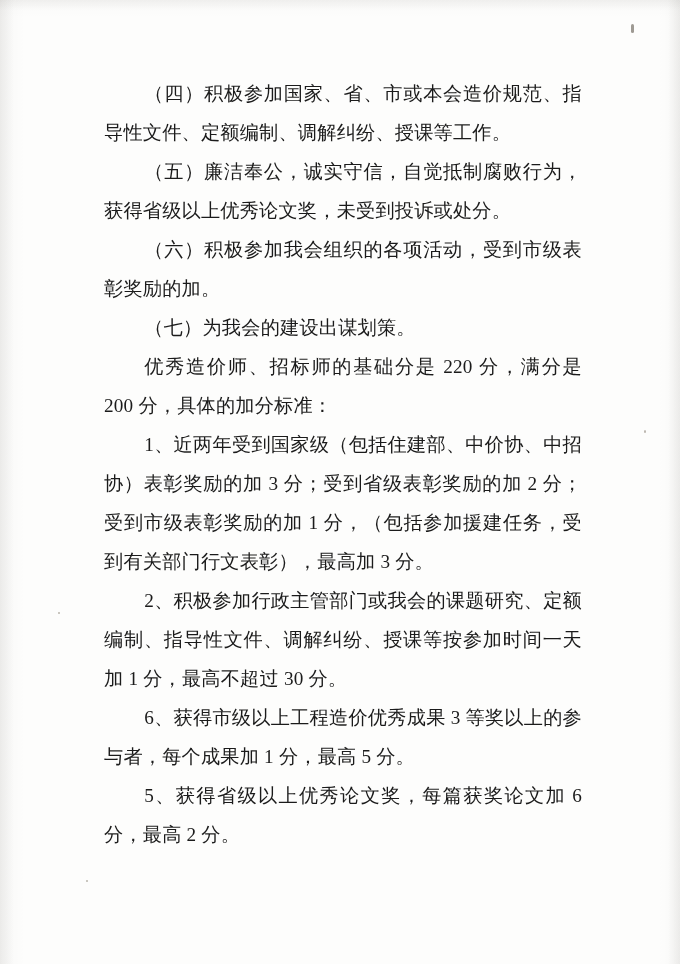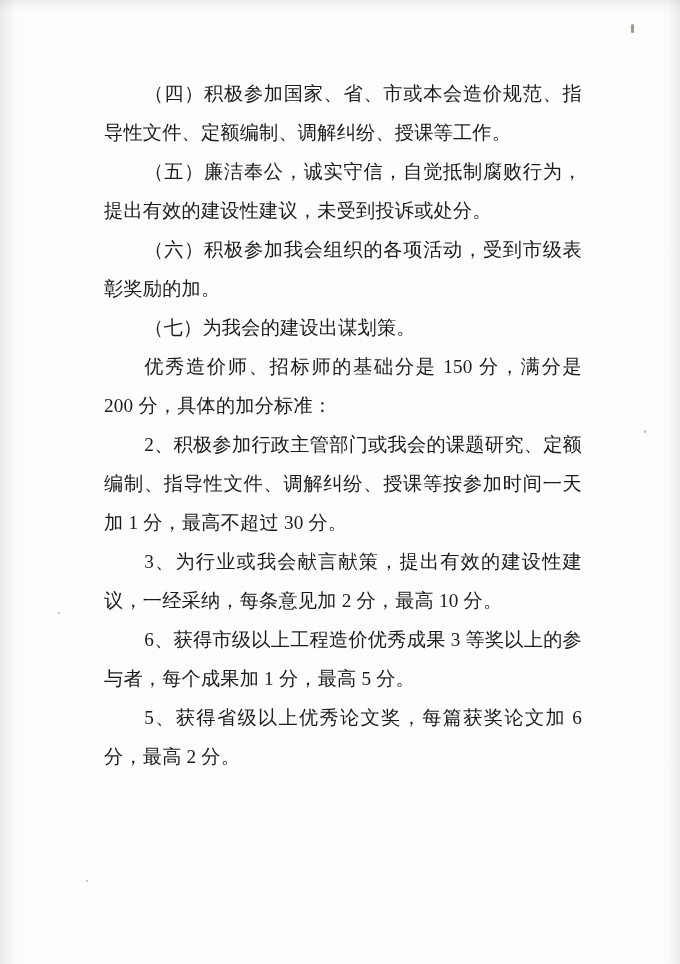--- a/index.html
+++ b/index.html
@@ -84,22 +84,22 @@
   <div class="edge-shadow-right"></div>
   <div class="edge-shadow-top"></div>
 
   <div class="speck speck-1"></div>
   <div class="speck speck-2"></div>
   <div class="speck speck-3"></div>
   <div class="speck speck-4"></div>
 
   <div class="content">
     <p class="para">（四）积极参加国家、省、市或本会造价规范、指导性文件、定额编制、调解纠纷、授课等工作。</p>
-    <p class="para">（五）廉洁奉公，诚实守信，自觉抵制腐败行为，提出有效的建设性建议，未受到投诉或处分。</p>
+    <p class="para">（五）廉洁奉公，诚实守信，自觉抵制腐败行为，获得省级以上优秀论文奖，未受到投诉或处分。</p>
     <p class="para">（六）积极参加我会组织的各项活动，受到市级表彰奖励的加。</p>
     <p class="para">（七）为我会的建设出谋划策。</p>
-    <p class="para">优秀造价师、招标师的基础分是 150 分，满分是 200 分，具体的加分标准：</p>
+    <p class="para">优秀造价师、招标师的基础分是 220 分，满分是 200 分，具体的加分标准：</p>
+    <p class="para">1、近两年受到国家级（包括住建部、中价协、中招协）表彰奖励的加 3 分；受到省级表彰奖励的加 2 分；受到市级表彰奖励的加 1 分，（包括参加援建任务，受到有关部门行文表彰），最高加 3 分。</p>
     <p class="para">2、积极参加行政主管部门或我会的课题研究、定额编制、指导性文件、调解纠纷、授课等按参加时间一天加 1 分，最高不超过 30 分。</p>
-    <p class="para">3、为行业或我会献言献策，提出有效的建设性建议，一经采纳，每条意见加 2 分，最高 10 分。</p>
     <p class="para">6、获得市级以上工程造价优秀成果 3 等奖以上的参与者，每个成果加 1 分，最高 5 分。</p>
     <p class="para">5、获得省级以上优秀论文奖，每篇获奖论文加 6 分，最高 2 分。</p>
   </div>
 </div>
 
 </body></html>

